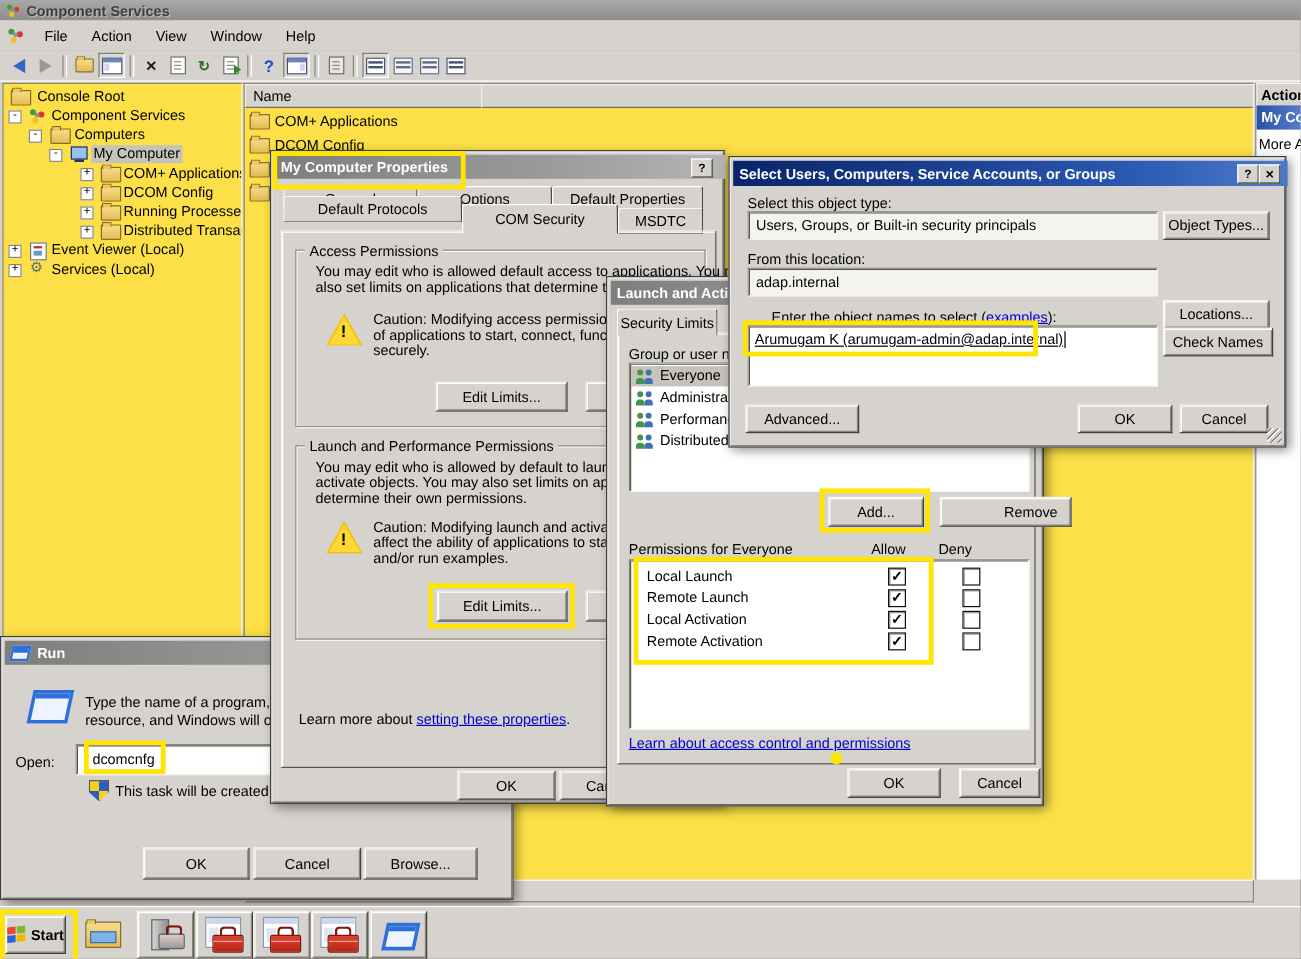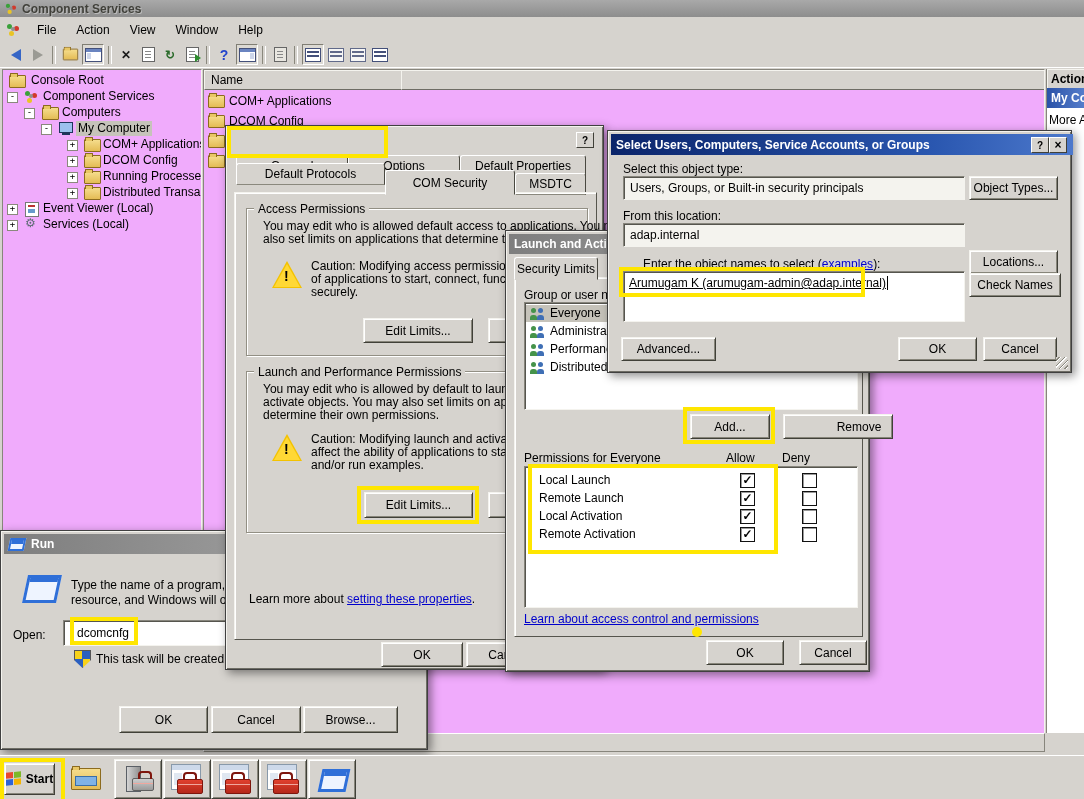--- a/index.html
+++ b/index.html
@@ -26,21 +26,21 @@
   .tab{position:absolute;background:#d6d3ce;border:1px solid;border-color:#fff #494840 #8a887d #fff;
        border-radius:3px 3px 0 0;display:flex;align-items:center;justify-content:center;font-size:12px;}
   .tab.active{border-bottom-color:#d6d3ce;z-index:3;}
   .pane{position:absolute;border:1px solid;border-color:#f4f3ee #56554d #56554d #f4f3ee;
         box-shadow:inset 1px 1px 0 #fff;}
   .yellow-box{position:absolute;border:4px solid #ffe600;pointer-events:none;z-index:9;}
   .link{color:#0000cc;text-decoration:underline;}
   .check{position:absolute;width:13px;height:13px;background:#fff;border:1px solid #111;
          box-shadow:inset 1px 1px 0 #9a9a9a;font-size:12px;font-weight:bold;line-height:12px;text-align:center;}
   
-  .panel-white{position:absolute;background:#f0abfc;border:1px solid;border-color:#87857c #f4f3ee #f4f3ee #87857c;}
+  .panel-white{position:absolute;background:#fde047;border:1px solid;border-color:#87857c #f4f3ee #f4f3ee #87857c;}
   .trow{position:absolute;left:0;width:100%;height:16px;}
   .trow span{position:absolute;top:0;}
   .exp{width:9px;height:9px;top:3px!important;background:#fff;border:1px solid #8a887d;
        font-size:9px;line-height:7px;text-align:center;font-family:"DejaVu Sans Mono",monospace;}
   .exp.minus::after{content:"-";}
   .exp.plus::after{content:"+";}
   .tlabel{padding:0 2px;line-height:15px;white-space:nowrap;}
   .sel{background:#c6c3ba;}
   .hdrcell{position:absolute;background:#d6d3ce;border:1px solid;border-color:#f4f3ee #6e6d65 #6e6d65 #f4f3ee;
            display:flex;align-items:center;padding-left:6px;font-size:12px;}
@@ -300,20 +300,23 @@
       </div>
     <div class="btn" style="left:210px;top:175px;width:88px;height:25px;">
         <span>Cancel</span>
       </div>
     <div class="btn" style="left:302px;top:175px;width:93px;height:25px;">
         <span>Browse...</span>
       </div>
   </div>
 
   <div class="dialog" style="left:225px;top:125px;width:377px;height:543px;z-index:20;">
+    <div class="tbar tbar-inactive" style="left:3px;top:3px;width:371px;">
+      <span>My Computer Properties</span>
+    </div>
     <div class="tbtn" style="left:350px;top:6px;">
         <span>?</span>
       </div>
     <div class="yellow-box" style="left:1px;top:0;width:153px;height:24px;"></div>
 
     <div class="tab" style="left:10px;top:29px;width:110px;height:19px;">
         <span>General</span>
       </div>
     <div class="tab" style="left:122px;top:29px;width:110px;height:19px;">
         <span>Options</span>

